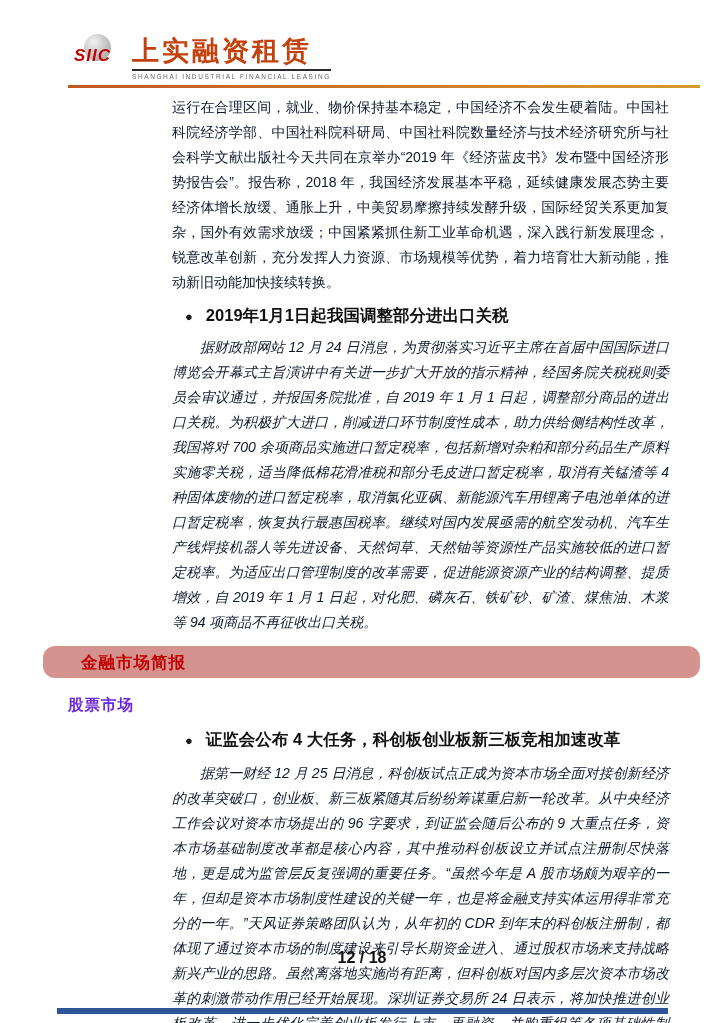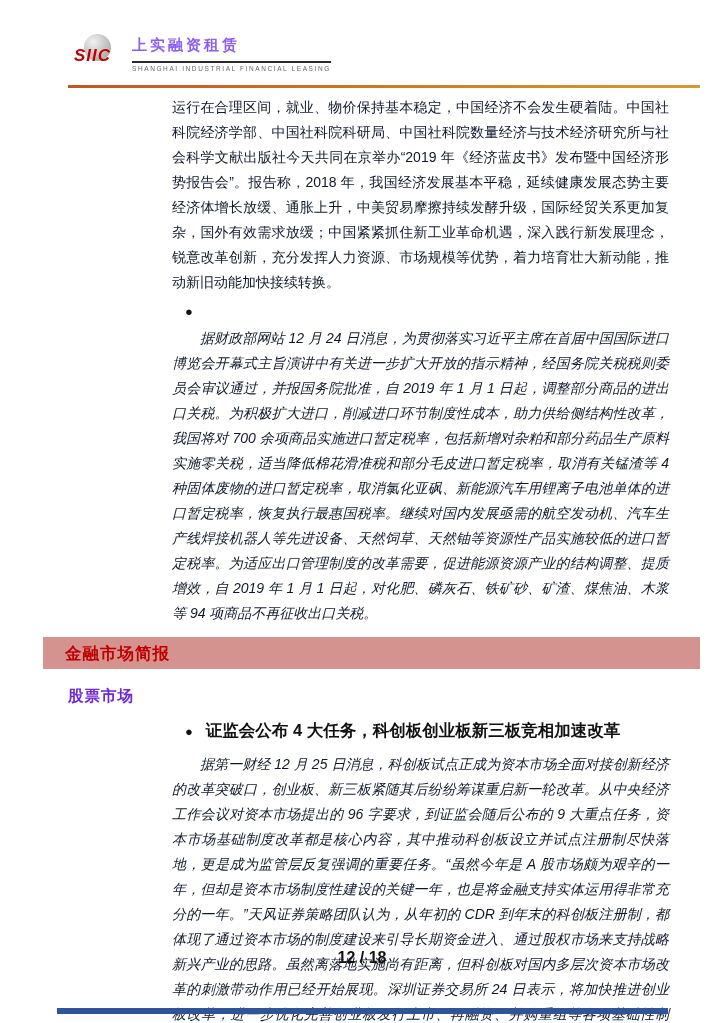--- a/index.html
+++ b/index.html
@@ -21,22 +21,22 @@
     background:radial-gradient(circle at 35% 30%,#f2f2f2 0%,#c9c9c9 45%,#9a9a9a 100%);
   }
   .siic{
     position:absolute;left:0;top:12px;
     font-style:italic;font-weight:bold;font-size:17px;letter-spacing:1px;
     color:var(--accent-red,#c00000);
     text-shadow:0 0 1px rgba(255,255,255,.8);
   }
   .logo-text{margin-left:6px;padding-top:2px;}
   .logo-cn{
-    font-size:15px;font-weight:bold;letter-spacing:3px;color:#8b5cf6;
-    border-bottom:2px solid #2a2a2a;padding-bottom:8px;line-height:1.15;
+    font-size:27px;font-weight:bold;letter-spacing:3px;color:#c2410c;
+    border-bottom:2px solid #2a2a2a;padding-bottom:2px;line-height:1.15;
   }
   .logo-en{
     margin-top:2px;font-size:6.5px;letter-spacing:1.6px;color:#666;
     font-family:"Liberation Sans","DejaVu Sans",sans-serif;
   }
   .header-rule{
     height:3px;margin:5px 24px 0 68px;
     background:linear-gradient(to right,var(--rule-left,#c2571f),var(--rule-right,#d89a2e));
   }
   
@@ -54,21 +54,21 @@
     font-size:16.5px;font-weight:bold;color:#111;
   }
   .bullet-heading .bullet{font-size:13px;margin-right:13px;line-height:1;}
   .h1{margin:10px 0 0 13px;}
   .h2{margin:13px 0 0 13px;}
   
   .banner{
     margin:11px 24px 0 43px;height:32px;line-height:32px;
     background:var(--banner-bg,#d59390);
     color:var(--accent-red,#c00000);
-    font-size:16.5px;font-weight:bold;padding-left:22px;letter-spacing:1px;
+    font-size:16.5px;font-weight:bold;padding-left:38px;letter-spacing:1px;border-radius:12px;
   }
   .subsection{
     margin:17px 0 0 68px;font-size:15.5px;font-weight:bold;color:#6d28d9;letter-spacing:1px;
   }
   
   .page-number{
     position:absolute;left:0;top:949px;width:100%;text-align:center;
     font-size:16px;font-weight:bold;color:#111;
   }
   .footer-bar{
@@ -93,20 +93,21 @@
       </div>
     </div>
     <div class="header-rule"></div>
   </div>
 
   <div class="column">
     <p class="body-text para1">运行在合理区间，就业、物价保持基本稳定，中国经济不会发生硬着陆。中国社科院经济学部、中国社科院科研局、中国社科院数量经济与技术经济研究所与社会科学文献出版社今天共同在京举办“2019 年《经济蓝皮书》发布暨中国经济形势报告会”。报告称，2018 年，我国经济发展基本平稳，延续健康发展态势主要经济体增长放缓、通胀上升，中美贸易摩擦持续发酵升级，国际经贸关系更加复杂，国外有效需求放缓；中国紧紧抓住新工业革命机遇，深入践行新发展理念，锐意改革创新，充分发挥人力资源、市场规模等优势，着力培育壮大新动能，推动新旧动能加快接续转换。</p>
 
     <div class="bullet-heading h1">
       <span class="bullet">●</span>
+      <span>2019年1月1日起我国调整部分进出口关税</span>
     </div>
 
     <p class="body-text indent para2">据财政部网站 12 月 24 日消息，为贯彻落实习近平主席在首届中国国际进口博览会开幕式主旨演讲中有关进一步扩大开放的指示精神，经国务院关税税则委员会审议通过，并报国务院批准，自 2019 年 1 月 1 日起，调整部分商品的进出口关税。为积极扩大进口，削减进口环节制度性成本，助力供给侧结构性改革，我国将对 700 余项商品实施进口暂定税率，包括新增对杂粕和部分药品生产原料实施零关税，适当降低棉花滑准税和部分毛皮进口暂定税率，取消有关锰渣等 4 种固体废物的进口暂定税率，取消氯化亚砜、新能源汽车用锂离子电池单体的进口暂定税率，恢复执行最惠国税率。继续对国内发展亟需的航空发动机、汽车生产线焊接机器人等先进设备、天然饲草、天然铀等资源性产品实施较低的进口暂定税率。为适应出口管理制度的改革需要，促进能源资源产业的结构调整、提质增效，自 2019 年 1 月 1 日起，对化肥、磷灰石、铁矿砂、矿渣、煤焦油、木浆等 94 项商品不再征收出口关税。</p>
   </div>
 
   <div class="banner">
     <span>金融市场简报</span>
   </div>
 
   <div class="subsection">股票市场</div>

